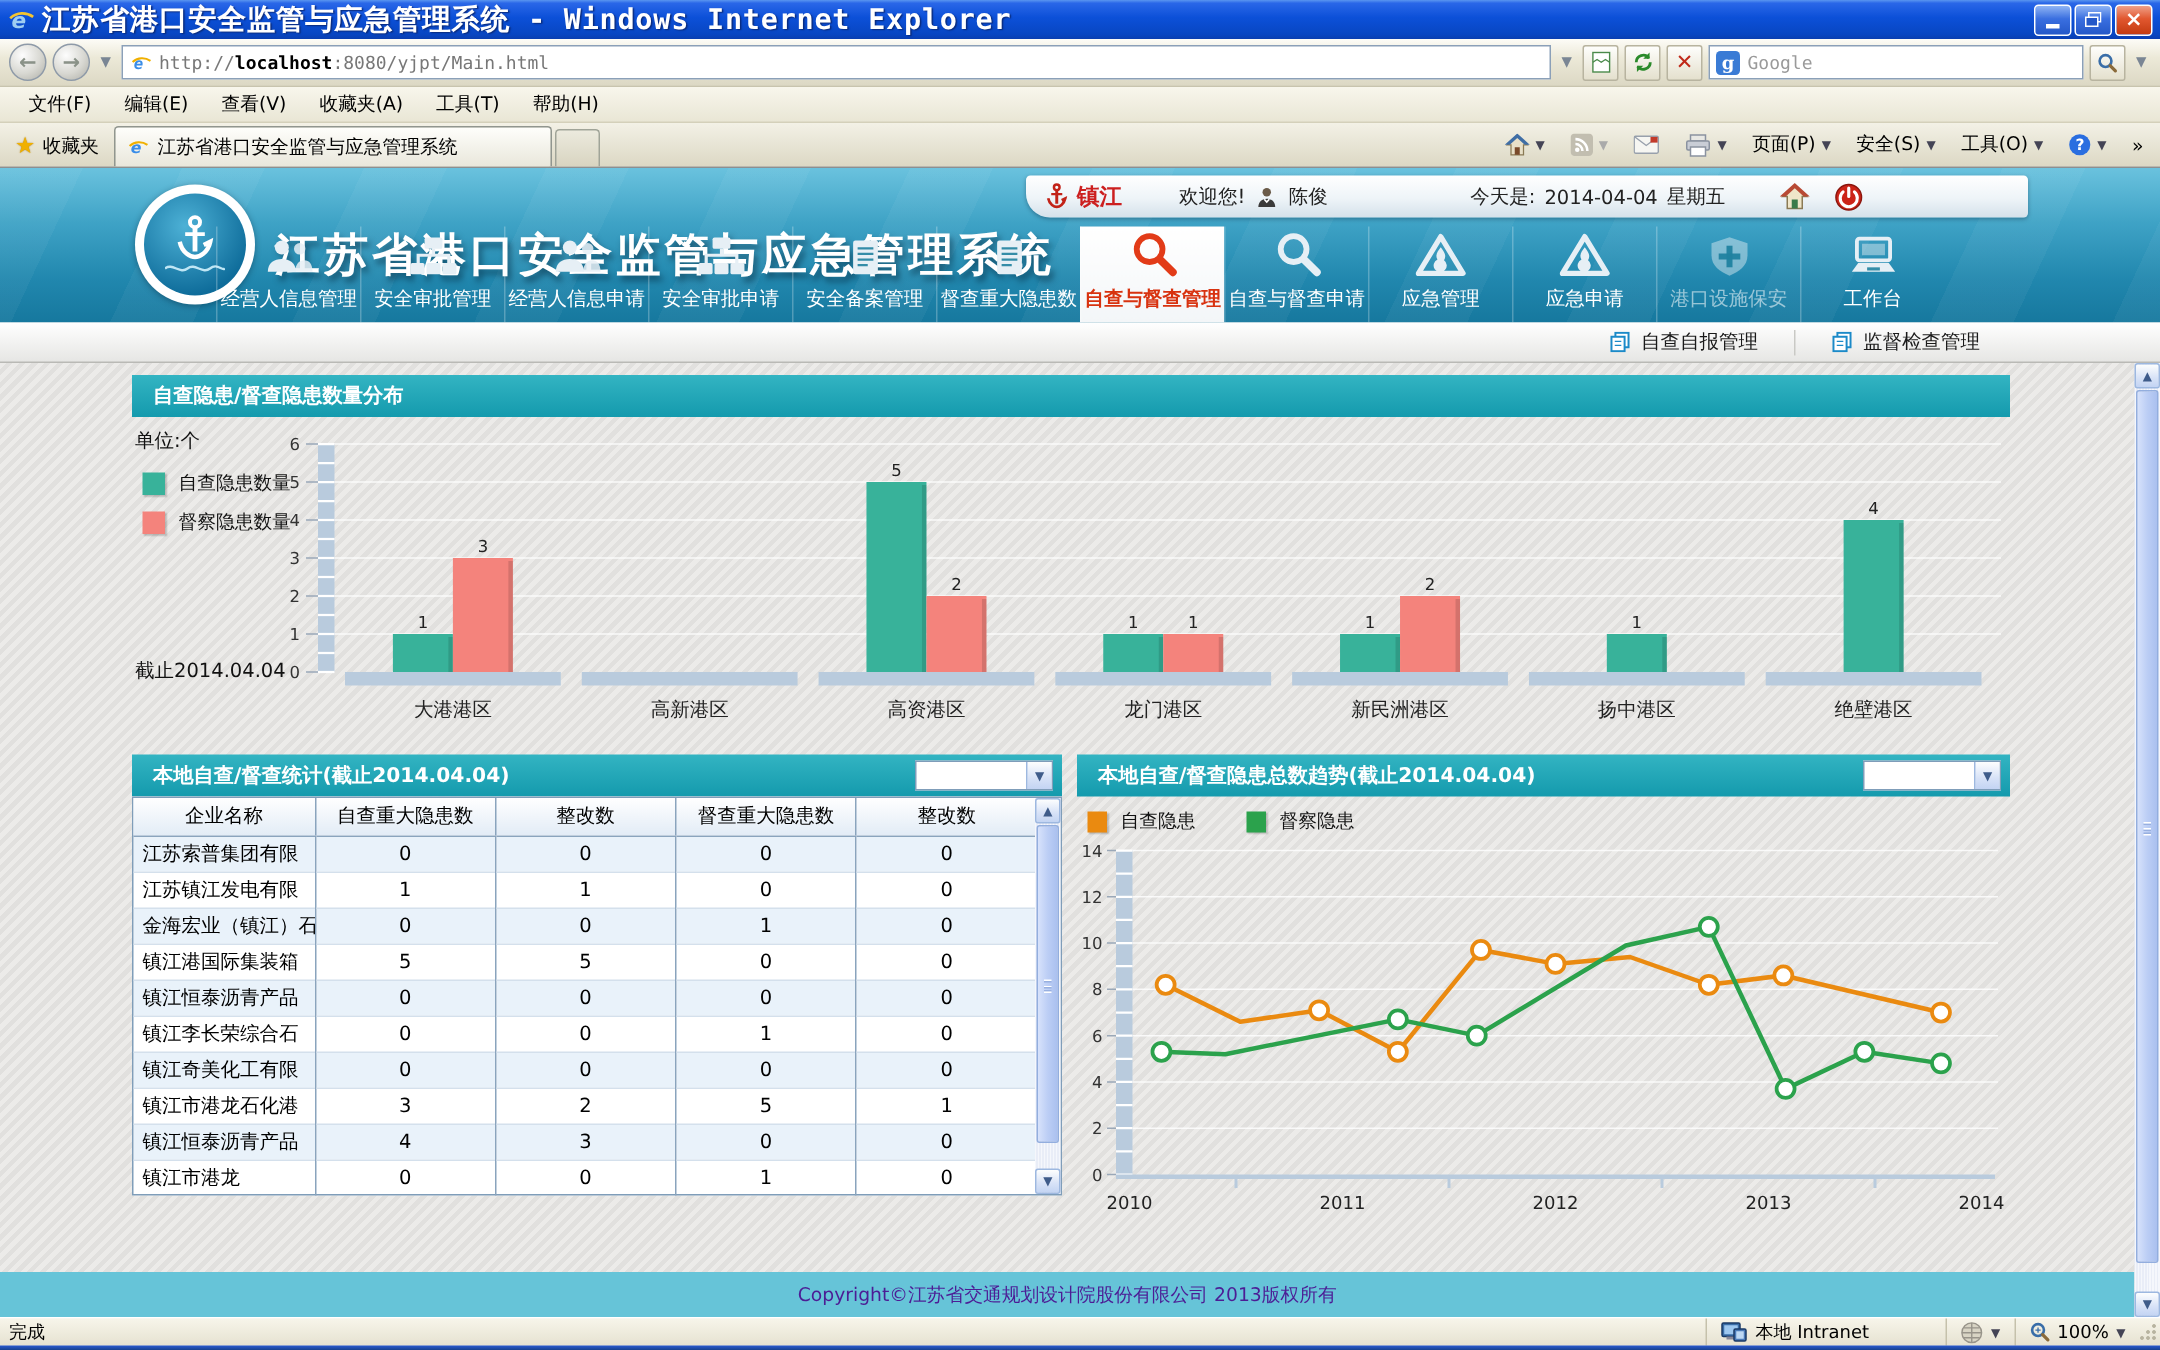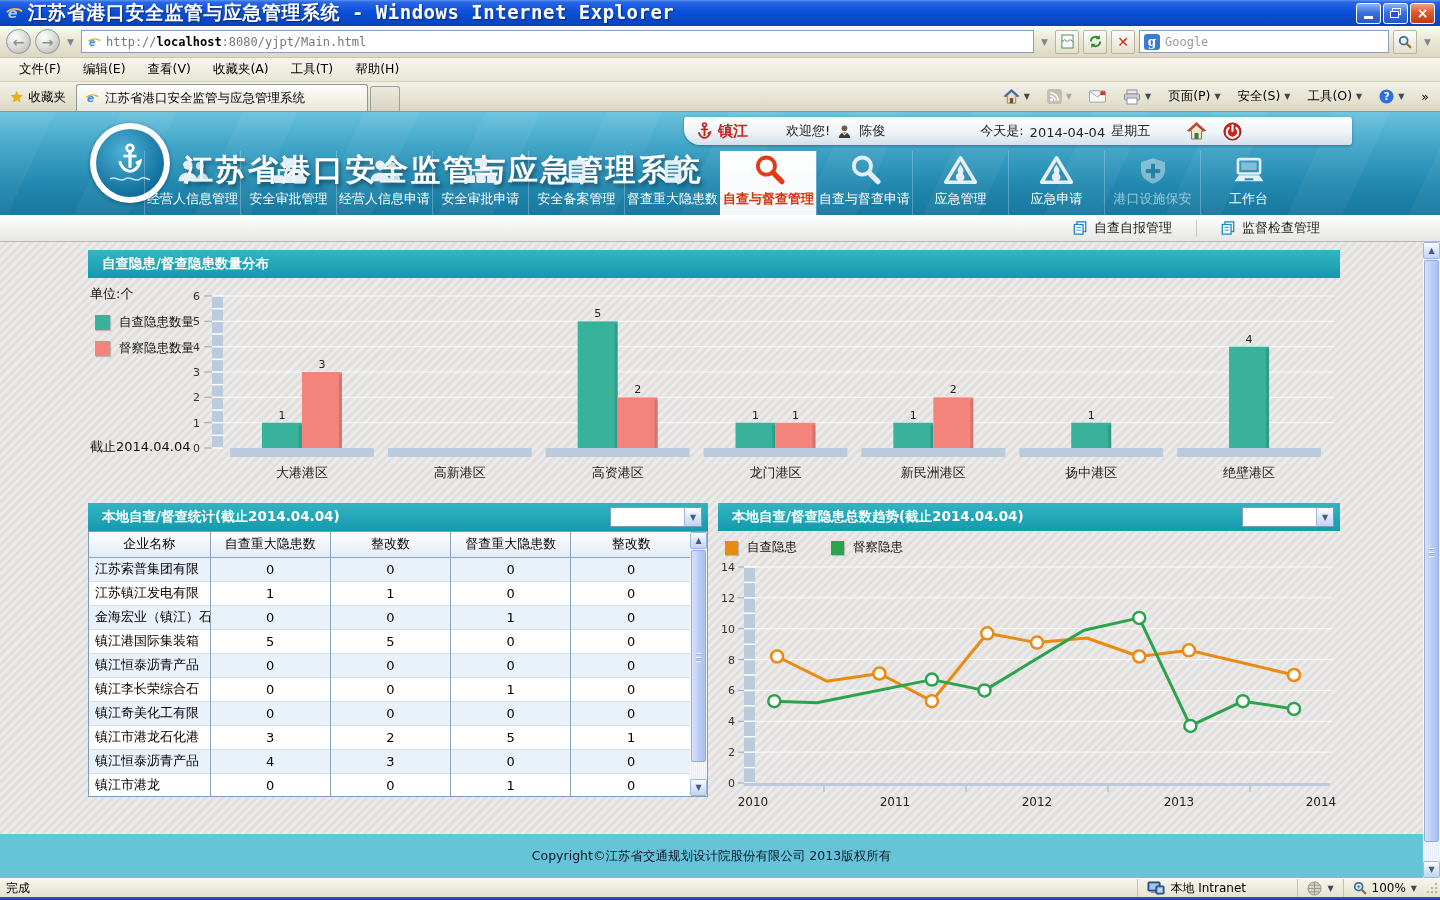--- a/index.html
+++ b/index.html
@@ -144,22 +144,22 @@
   .sb-btn { position:absolute; left:0; width:17px; height:17px; border:1px solid #9db8e0; border-radius:2px;
     background:linear-gradient(180deg,#fdfefe,#d7e2f7 60%,#c3d4f3); color:#3f5c8a; font-size:8px;
     display:flex; align-items:center; justify-content:center; cursor:pointer; }
   .sb-thumb { position:absolute; left:1px; width:15px; border:1px solid #93aede; border-radius:2px;
     background:linear-gradient(90deg,#d7e2fb,#bccef5 50%,#aac0ef); cursor:pointer; }
   .sb-thumb::after { content:""; position:absolute; left:4px; right:4px; top:50%; height:1px;
     box-shadow:0 -3px 0 #fff,0 -2px 0 #98b0e0,0 1px 0 #fff,0 2px 0 #98b0e0,0 5px 0 #fff,0 4px 0 #98b0e0; }
   .page-sb { top:130px; right:0; bottom:0; position:absolute; width:17px;
     background:repeating-linear-gradient(90deg,#f5f7fc 0 1px,#e9edf7 1px 2px); }
 
-  .pfooter { position:absolute; left:0; right:0; bottom:0; height:44px; background:#66c4d8;
-    display:flex; align-items:center; justify-content:center; font-size:12.5px; color:#0f172a; }
+  .pfooter { position:absolute; left:0; right:0; bottom:0; height:30px; background:#66c4d8;
+    display:flex; align-items:center; justify-content:center; font-size:12.5px; color:#4c1d95; }
 
   
   .statusbar { position:absolute; top:878px; left:0; right:0; height:19px;
     background:linear-gradient(180deg,#f7f5ea,#e6e2d1); border-top:1px solid #fff;
     display:flex; align-items:center; font-size:12px; color:#000; padding-left:6px; }
   .st-spacer { flex:1; }
   .st-sec { border-left:1px solid #c5c1ab; padding:0 9px; height:100%; display:flex; align-items:center; gap:5px; }
   .win-bottom { position:absolute; top:897px; left:0; right:0; height:3px;
     background:linear-gradient(180deg,#2a5ad0,#17418f); }
   .grip { width:12px; height:12px; margin-right:2px;

